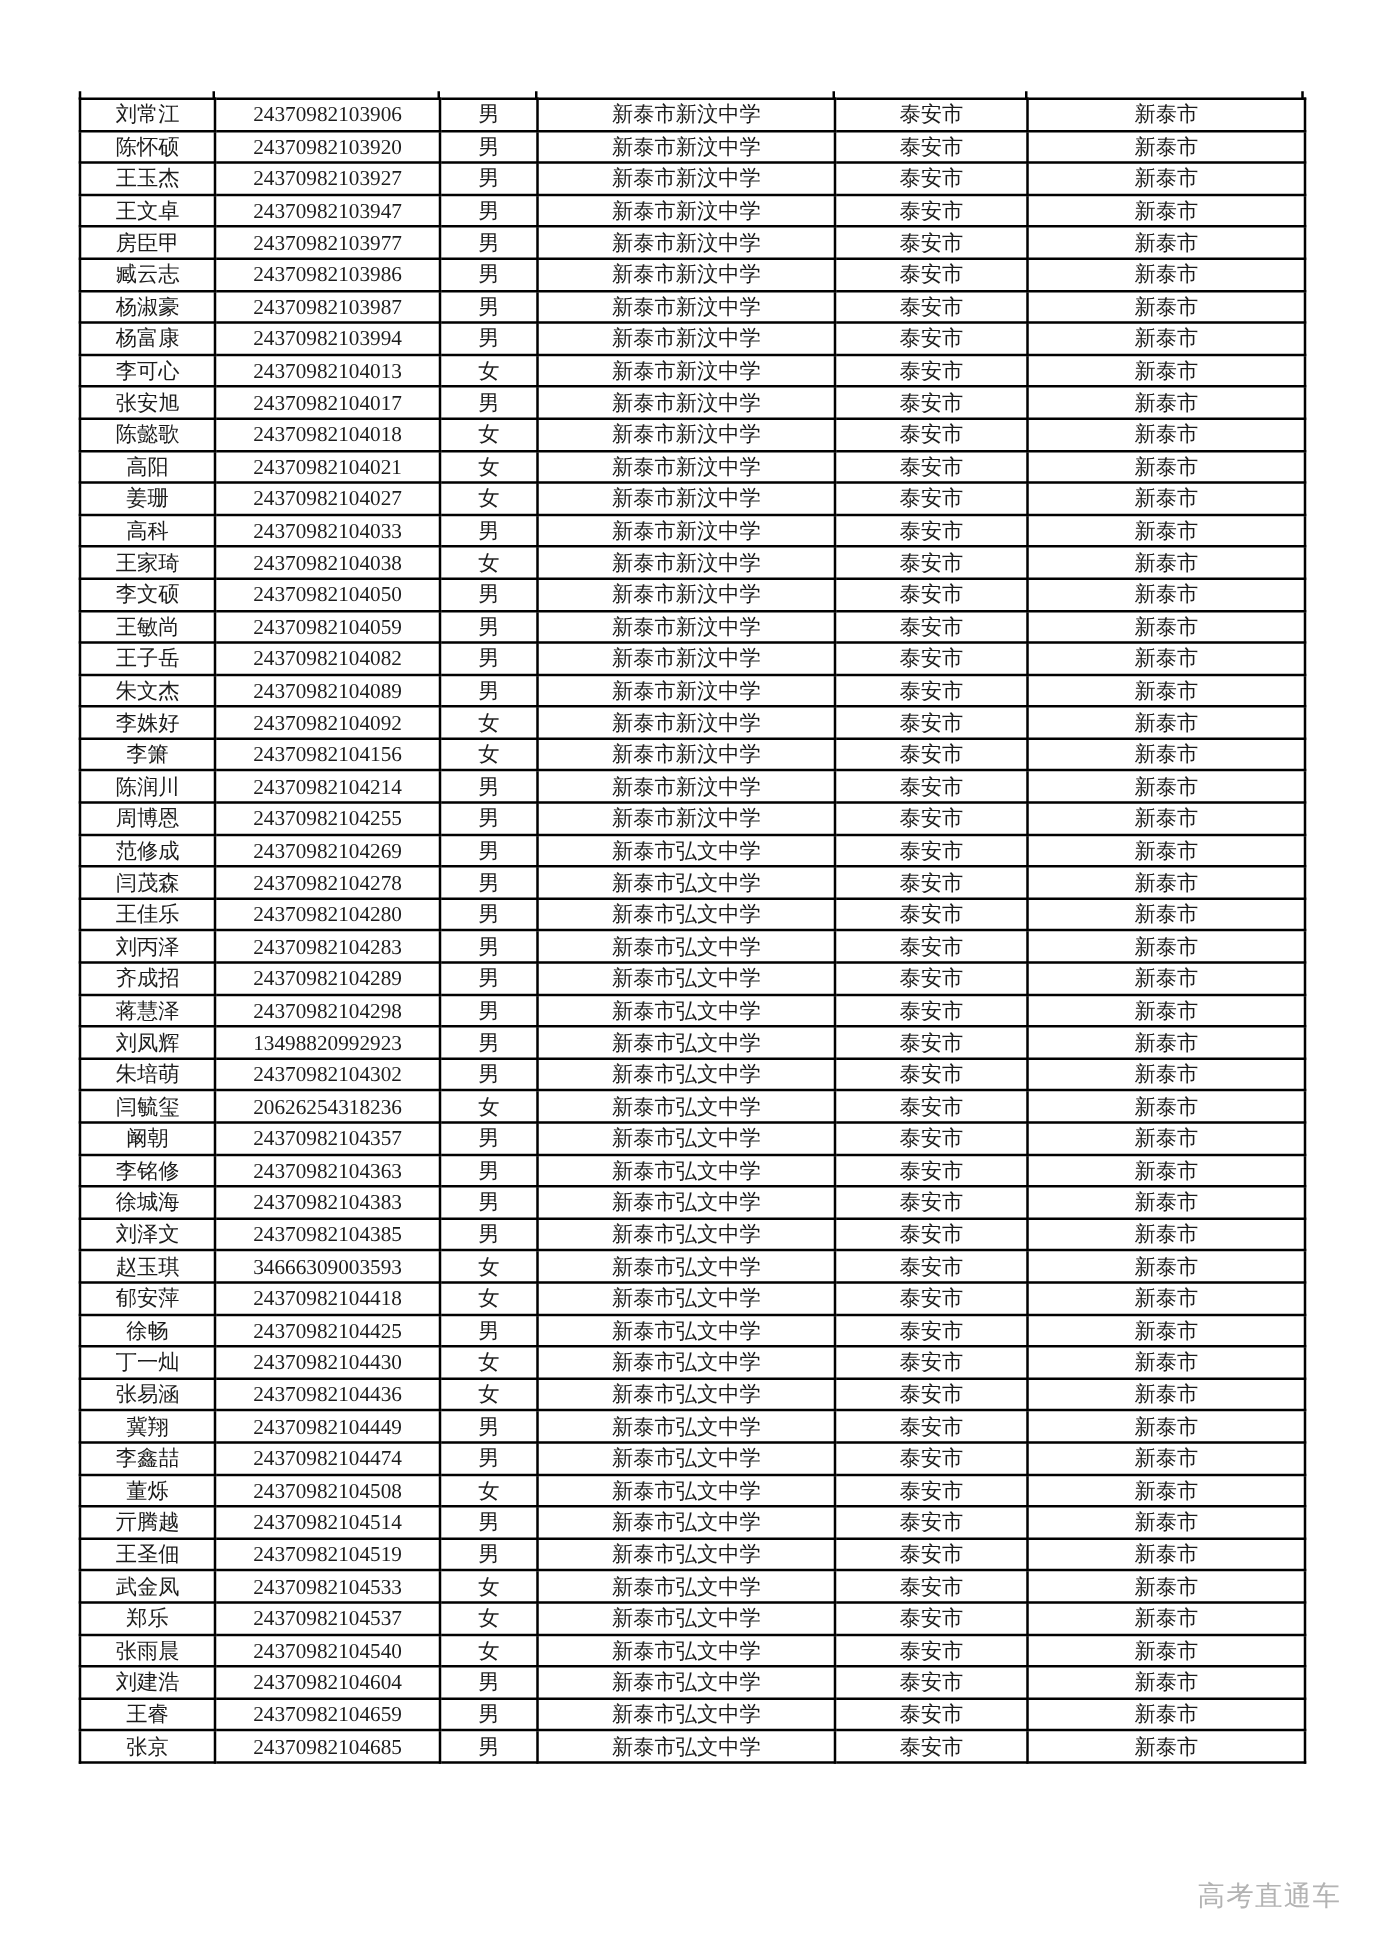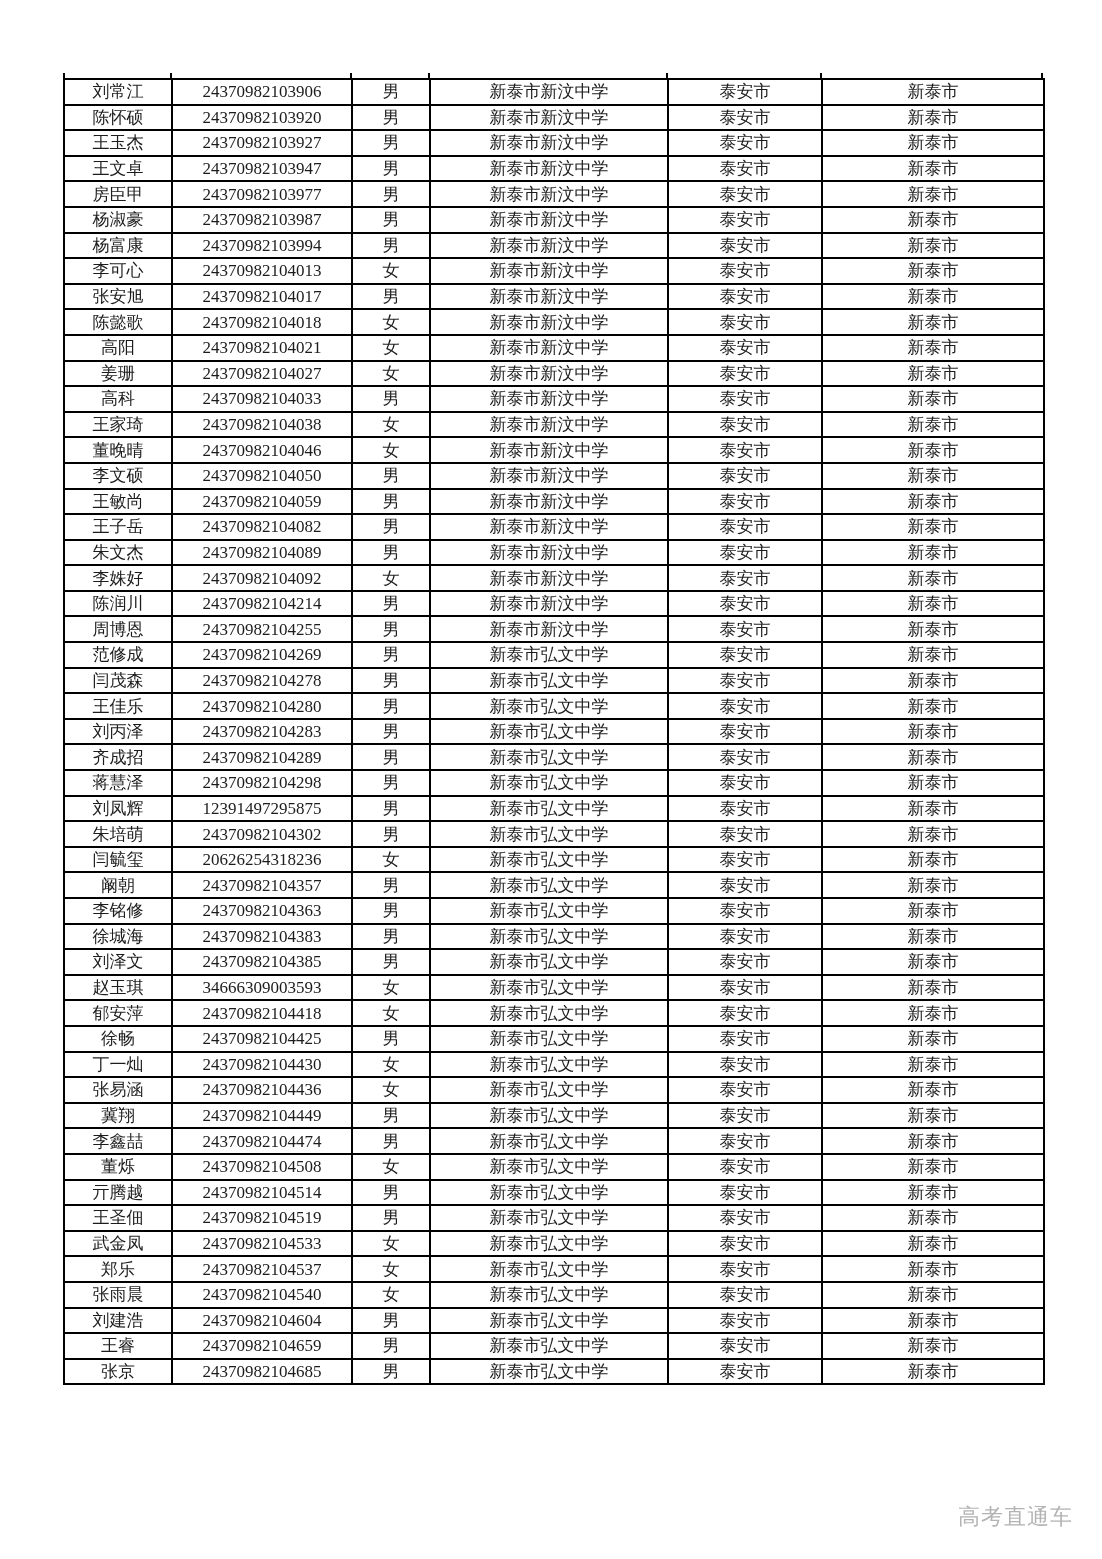--- a/index.html
+++ b/index.html
@@ -131,20 +131,28 @@
         </tr>
         <tr>
           <td>房臣甲</td>
           <td>24370982103977</td>
           <td>男</td>
           <td>新泰市新汶中学</td>
           <td>泰安市</td>
           <td>新泰市</td>
         </tr>
         <tr>
+          <td>臧云志</td>
+          <td>24370982103986</td>
+          <td>男</td>
+          <td>新泰市新汶中学</td>
+          <td>泰安市</td>
+          <td>新泰市</td>
+        </tr>
+        <tr>
           <td>杨淑豪</td>
           <td>24370982103987</td>
           <td>男</td>
           <td>新泰市新汶中学</td>
           <td>泰安市</td>
           <td>新泰市</td>
         </tr>
         <tr>
           <td>杨富康</td>
           <td>24370982103994</td>
@@ -203,28 +211,20 @@
         </tr>
         <tr>
           <td>王家琦</td>
           <td>24370982104038</td>
           <td>女</td>
           <td>新泰市新汶中学</td>
           <td>泰安市</td>
           <td>新泰市</td>
         </tr>
         <tr>
-          <td>董晚晴</td>
-          <td>24370982104046</td>
-          <td>女</td>
-          <td>新泰市新汶中学</td>
-          <td>泰安市</td>
-          <td>新泰市</td>
-        </tr>
-        <tr>
           <td>李文硕</td>
           <td>24370982104050</td>
           <td>男</td>
           <td>新泰市新汶中学</td>
           <td>泰安市</td>
           <td>新泰市</td>
         </tr>
         <tr>
           <td>王敏尚</td>
           <td>24370982104059</td>
@@ -251,20 +251,28 @@
         </tr>
         <tr>
           <td>李姝好</td>
           <td>24370982104092</td>
           <td>女</td>
           <td>新泰市新汶中学</td>
           <td>泰安市</td>
           <td>新泰市</td>
         </tr>
         <tr>
+          <td>李箫</td>
+          <td>24370982104156</td>
+          <td>女</td>
+          <td>新泰市新汶中学</td>
+          <td>泰安市</td>
+          <td>新泰市</td>
+        </tr>
+        <tr>
           <td>陈润川</td>
           <td>24370982104214</td>
           <td>男</td>
           <td>新泰市新汶中学</td>
           <td>泰安市</td>
           <td>新泰市</td>
         </tr>
         <tr>
           <td>周博恩</td>
           <td>24370982104255</td>
@@ -316,21 +324,21 @@
         <tr>
           <td>蒋慧泽</td>
           <td>24370982104298</td>
           <td>男</td>
           <td>新泰市弘文中学</td>
           <td>泰安市</td>
           <td>新泰市</td>
         </tr>
         <tr>
           <td>刘凤辉</td>
-          <td>12391497295875</td>
+          <td>13498820992923</td>
           <td>男</td>
           <td>新泰市弘文中学</td>
           <td>泰安市</td>
           <td>新泰市</td>
         </tr>
         <tr>
           <td>朱培萌</td>
           <td>24370982104302</td>
           <td>男</td>
           <td>新泰市弘文中学</td>

